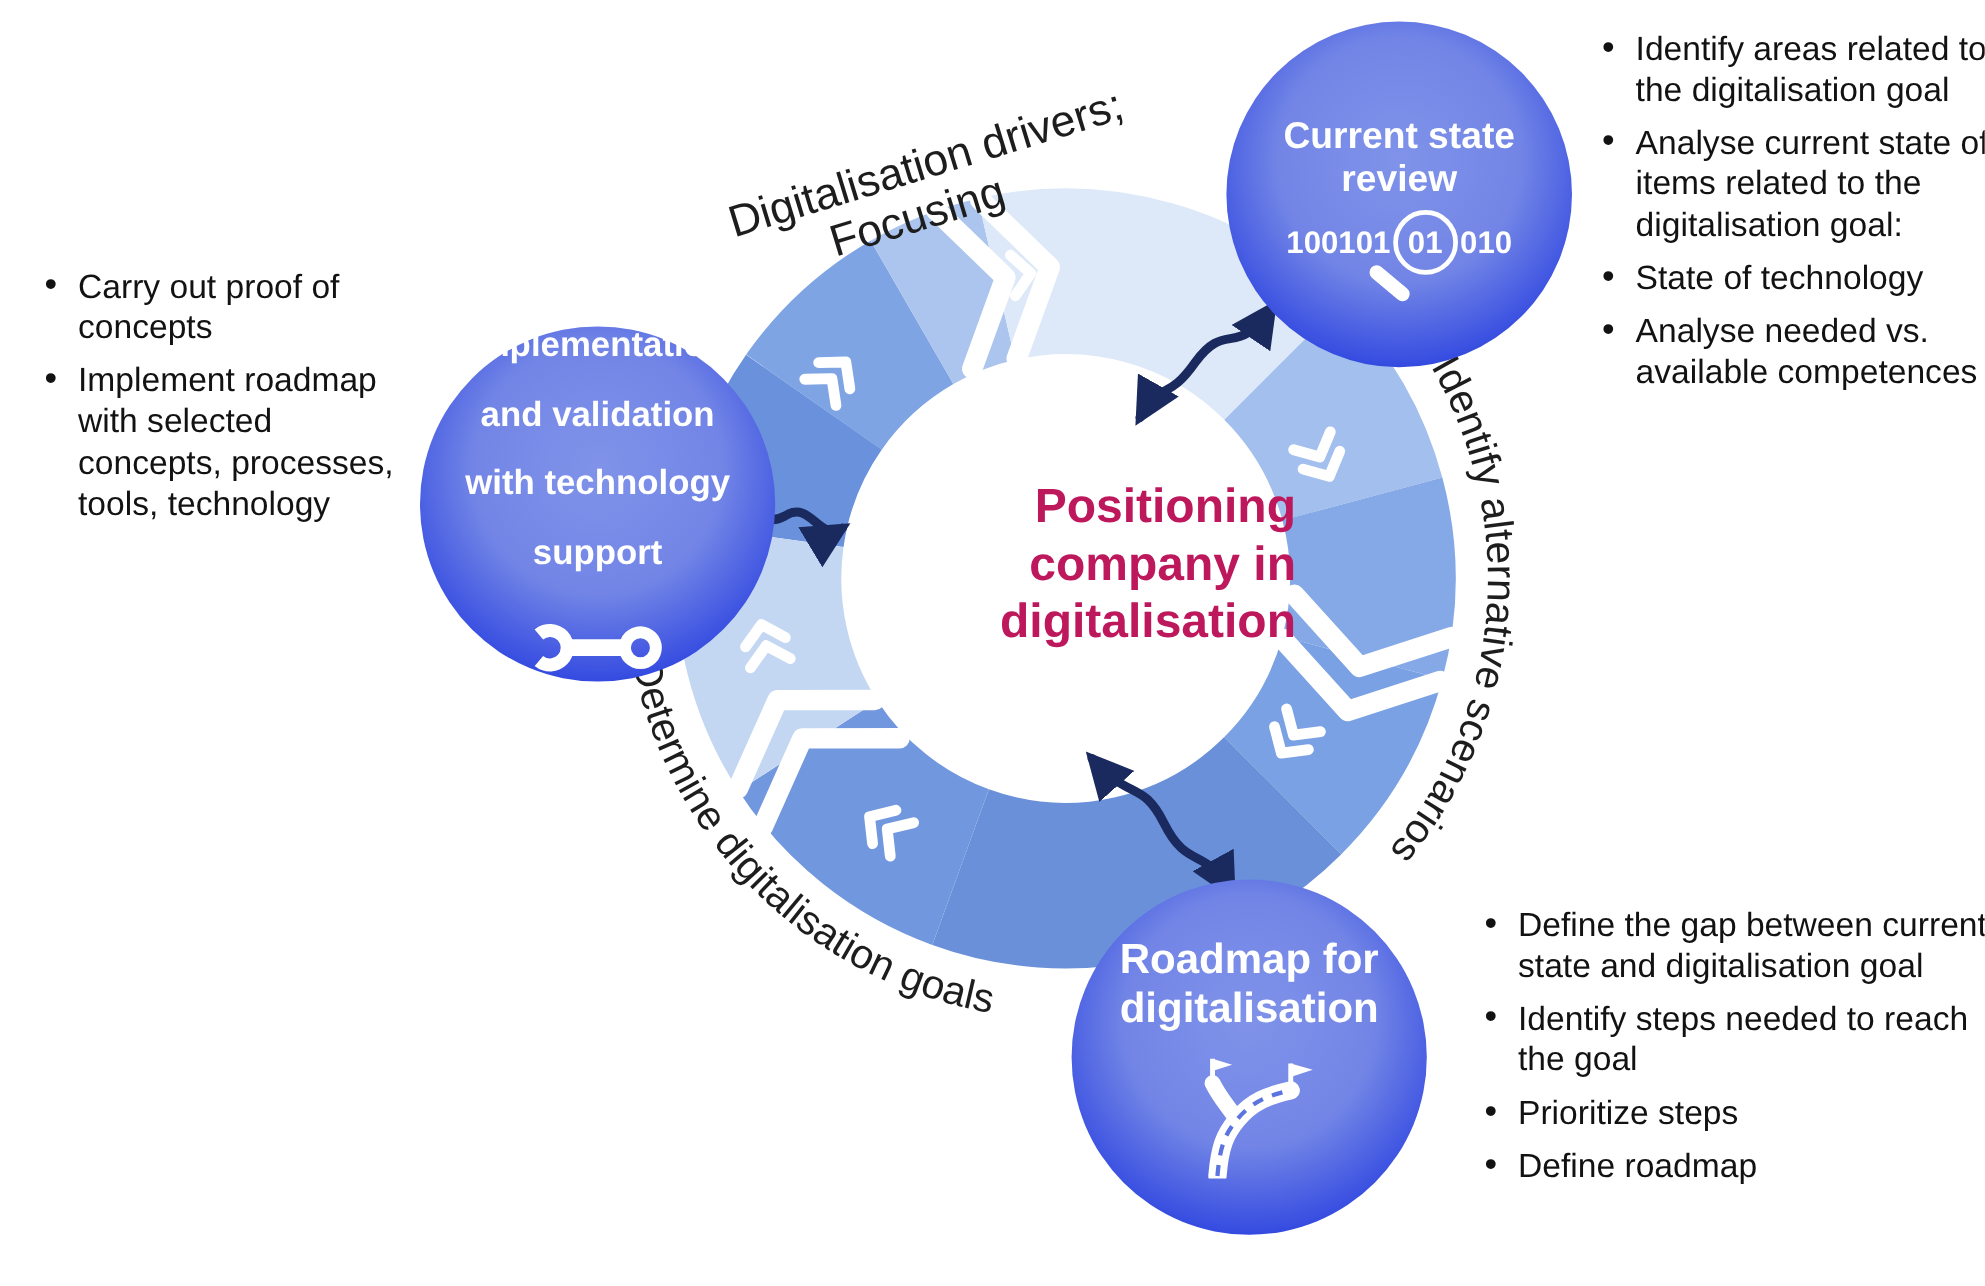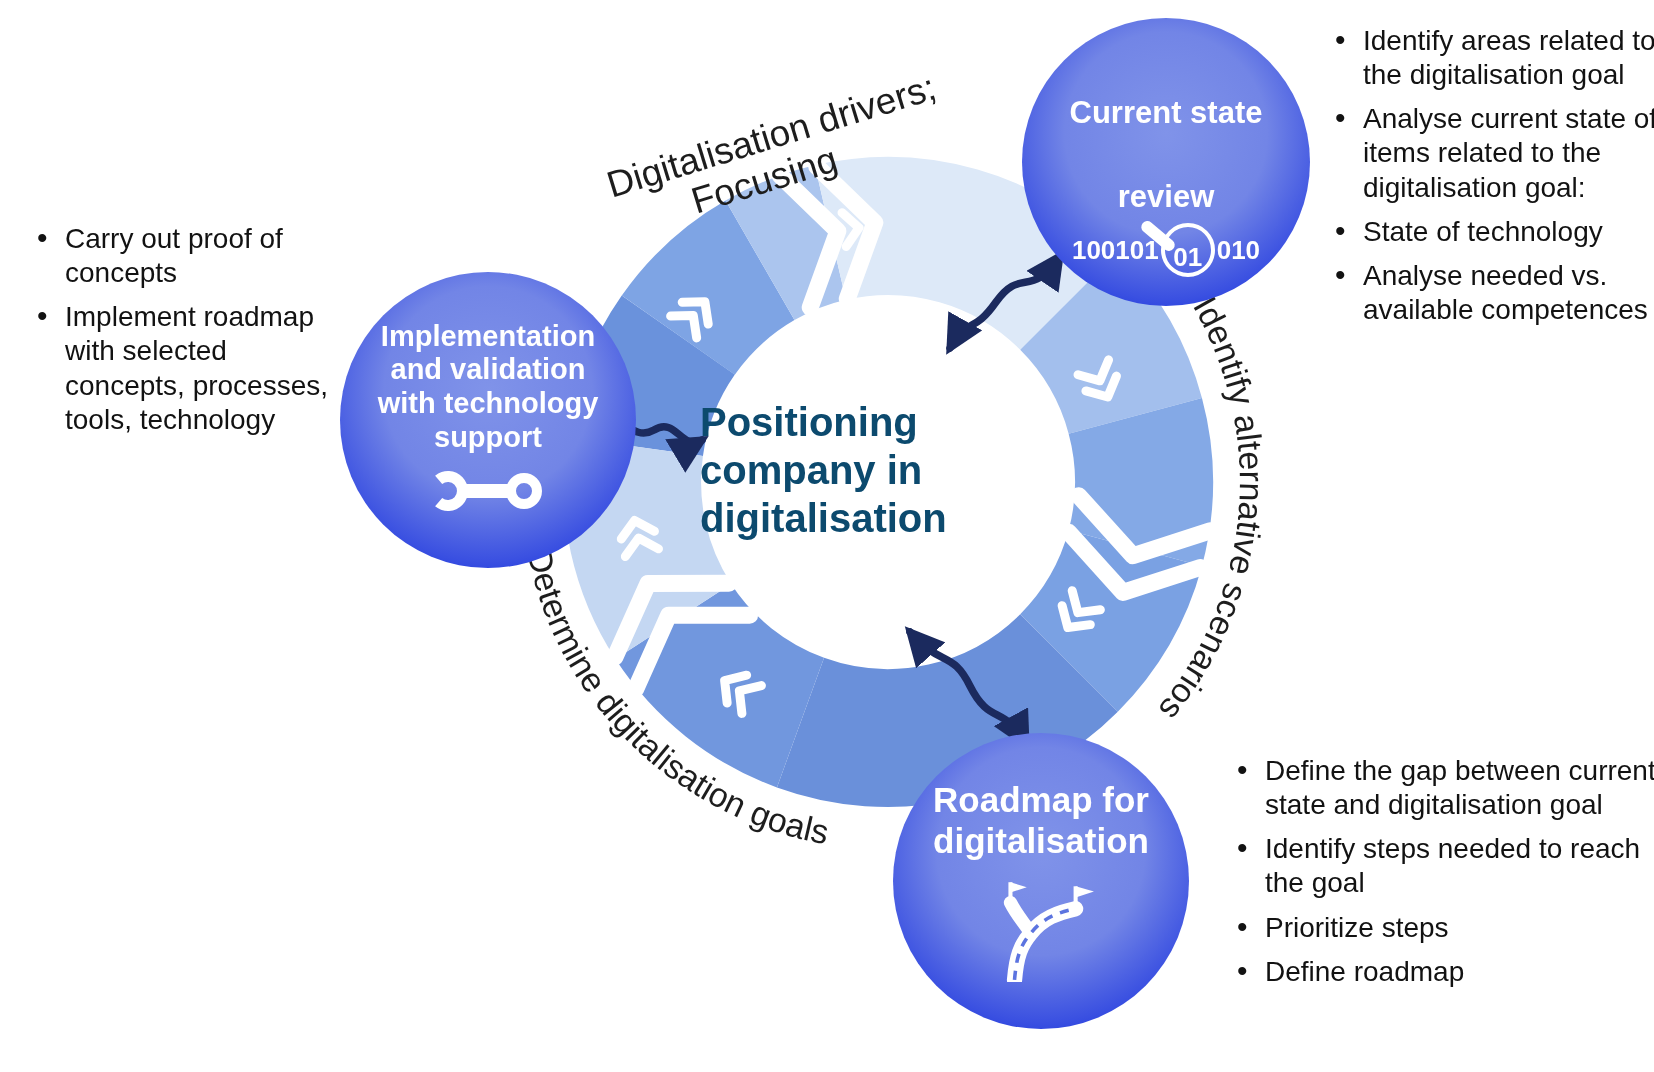--- a/index.html
+++ b/index.html
@@ -6,38 +6,38 @@
   .stage{position:relative;width:1654px;height:1072px;background:#fff;overflow:hidden;
          font-family:"Liberation Sans", sans-serif;}
   .ring-svg{position:absolute;left:0;top:0;pointer-events:none;}
 
   
   .node{position:absolute;border-radius:50%;display:flex;flex-direction:column;
         align-items:center;justify-content:center;text-align:center;color:#fff;
         font-weight:bold;box-sizing:border-box;
         background:radial-gradient(circle at 50% 40%, #8093e9 0%, #7285e6 45%, #3a50e1 74%, #1b35dc 87%, #1733d8 100%);}
   .node-current{left:1022px;top:18px;width:288px;height:288px;}
-  .node-impl{left:340px;top:272px;width:296px;height:296px;}
+  .node-impl{left:350px;top:272px;width:296px;height:296px;gap:24px;}
   .node-roadmap{left:893px;top:733px;width:296px;height:296px;}
   .nt{line-height:1.16;}
-  .node-current .nt{font-size:31px;margin-top:48px;}
+  .node-current .nt{font-size:31px;}
   .node-impl .nt{font-size:29px;}
   .node-roadmap .nt{font-size:35px;}
 
   .binary-row{margin-top:9px;font-size:26px;font-weight:bold;display:flex;align-items:center;}
   .binary-circle{border:4px solid #fff;border-radius:50%;width:54px;height:54px;
-                 display:flex;align-items:flex-end;justify-content:center;margin:0 2px;box-sizing:border-box;}
+                 display:flex;align-items:center;justify-content:center;margin:0 2px;box-sizing:border-box;}
   .magnifier-handle{position:absolute;left:116px;top:212px;width:40px;height:12px;
                     background:#fff;border-radius:6px;transform:rotate(40deg);}
 
   .node-icon{margin-top:8px;}
 
   
-  .center-label{position:absolute;left:700px;top:398px;width:380px;text-align:left;
-                font-size:40px;font-weight:bold;color:#0c4a6e;line-height:1.2;}
+  .center-label{position:absolute;left:700px;top:398px;width:380px;text-align:right;
+                font-size:40px;font-weight:bold;color:#be185d;line-height:1.2;}
 
   
   .bullets{position:absolute;margin:0;padding:0;list-style:none;font-size:28px;color:#121212;}
   .bullets li{position:relative;padding-left:35px;margin-bottom:10px;line-height:1.22;}
   .bullets li::before{content:"\2022";position:absolute;left:7px;top:-2px;font-size:30px;}
   .bullets-current{left:1328px;top:24px;width:330px;}
   .bullets-impl{left:30px;top:222px;width:300px;}
   .bullets-roadmap{left:1230px;top:754px;width:430px;}
 </style>
 </head>

